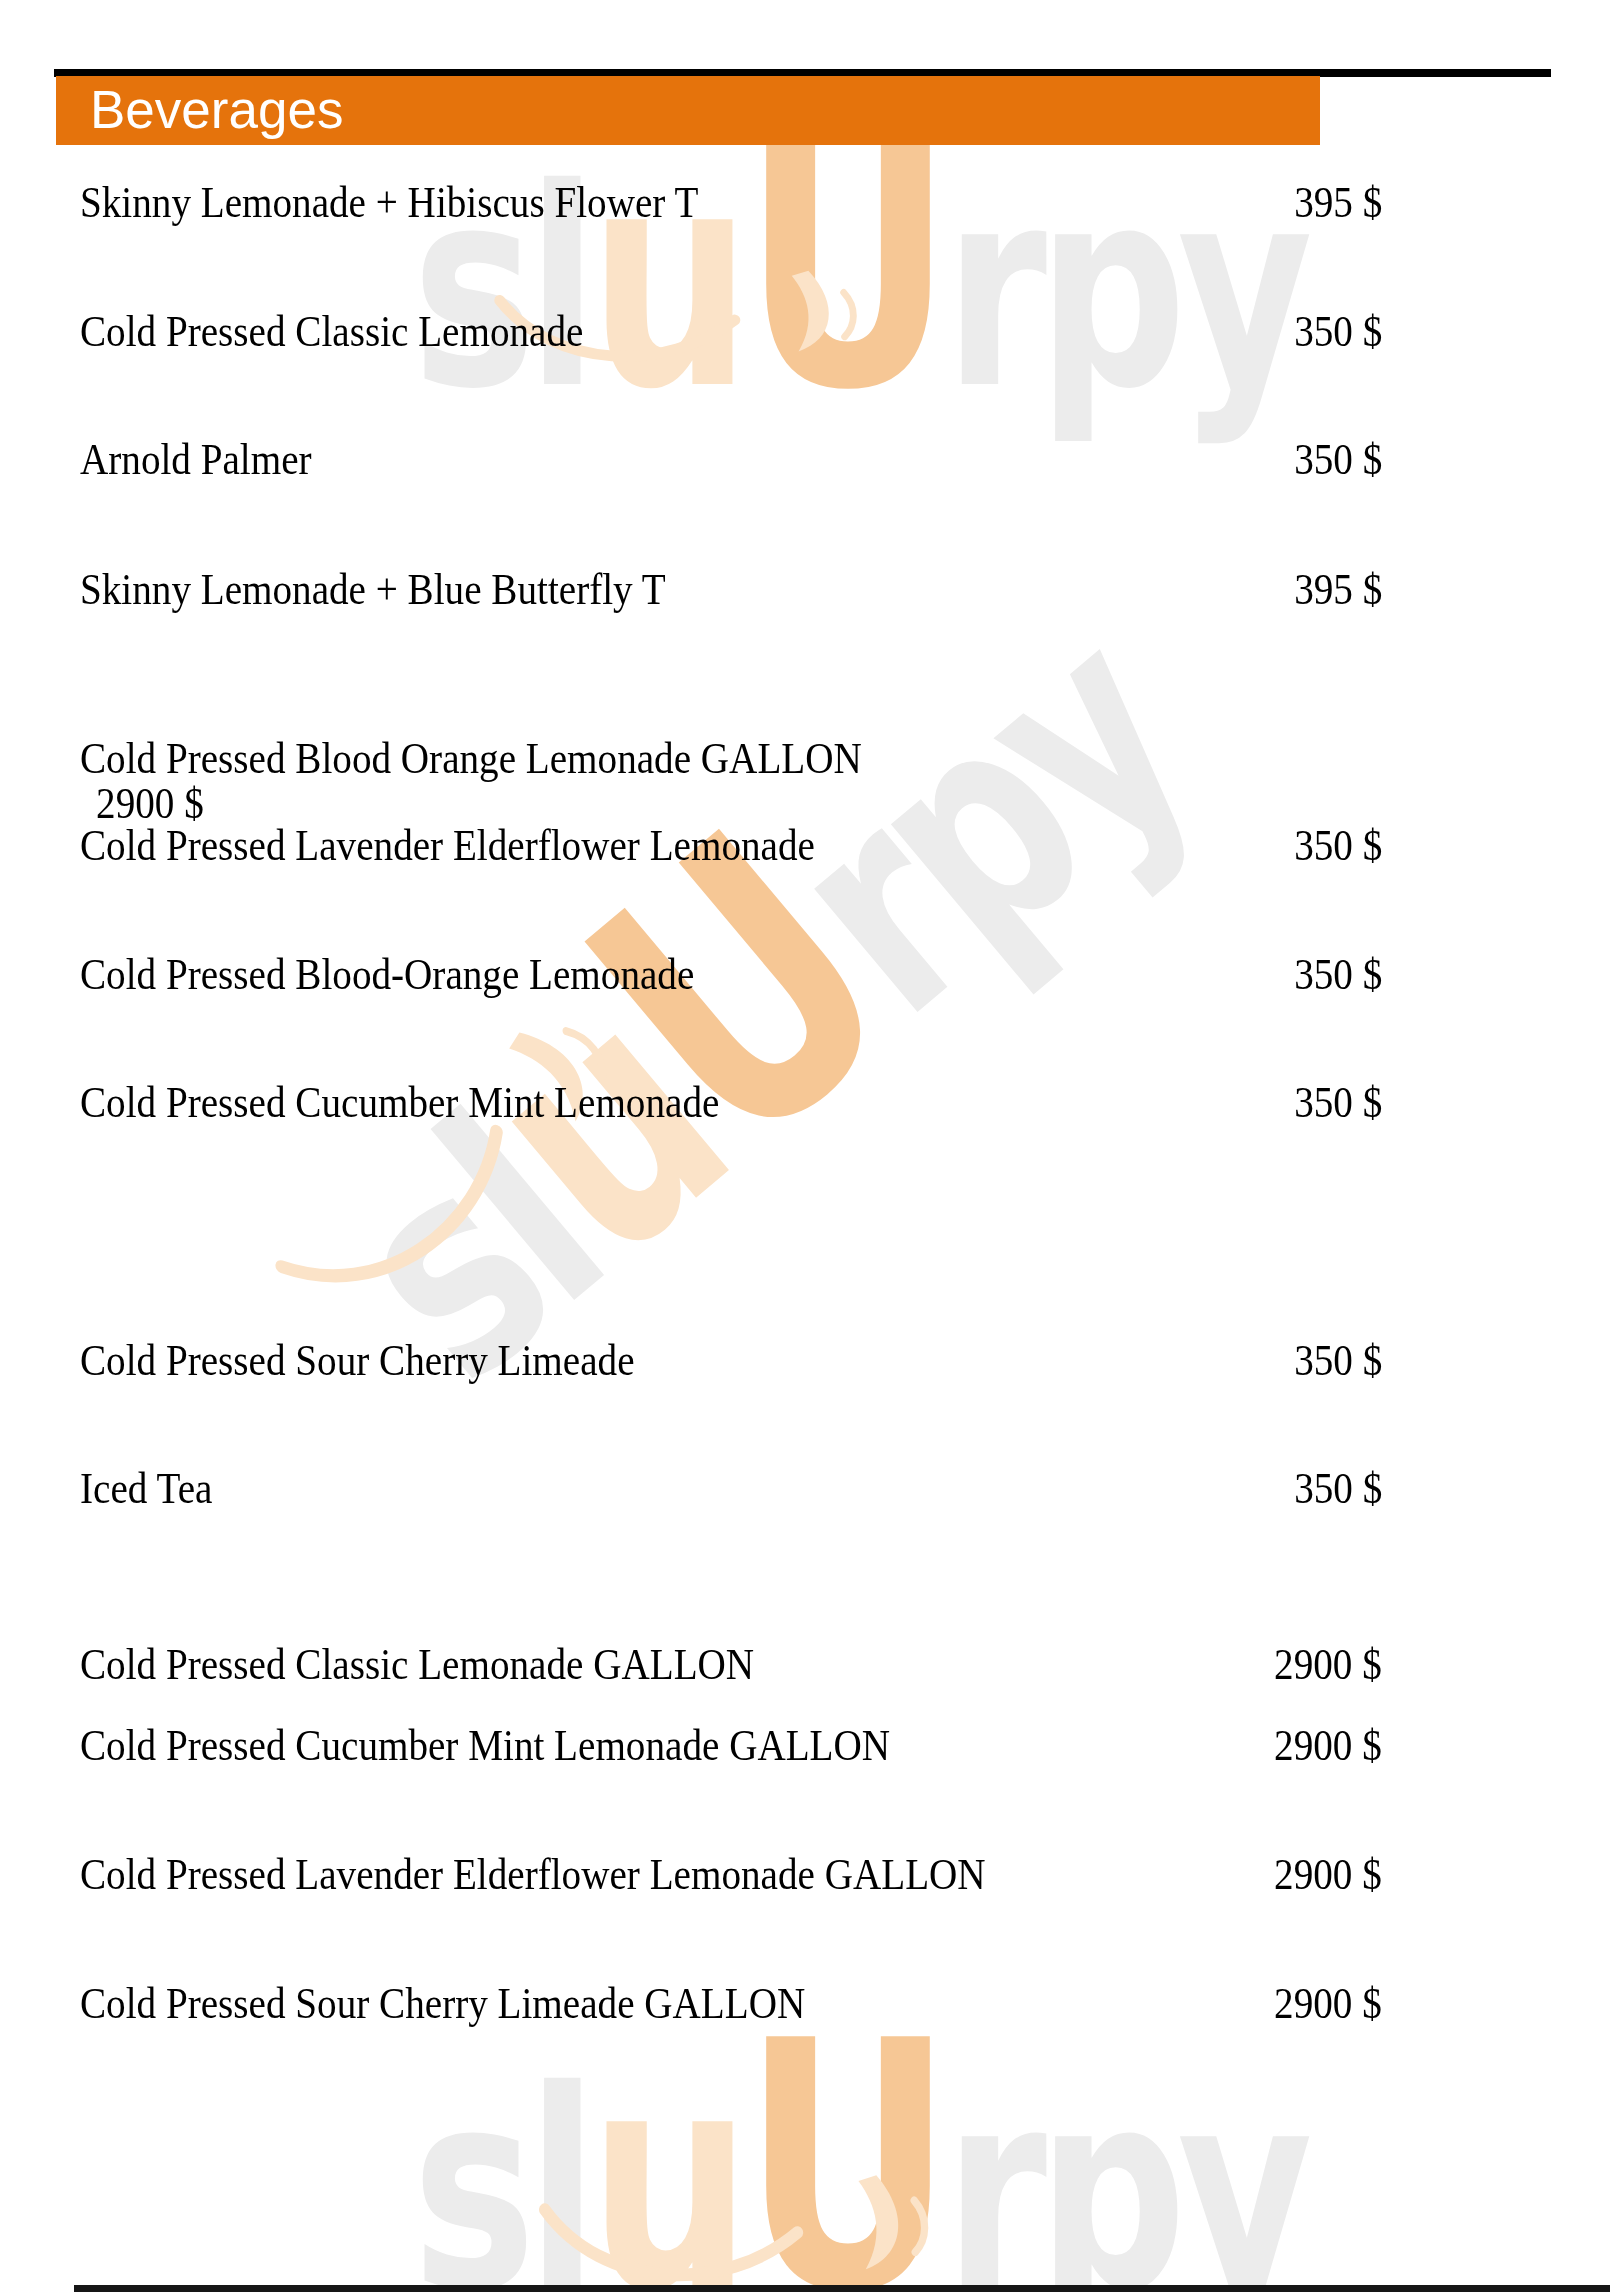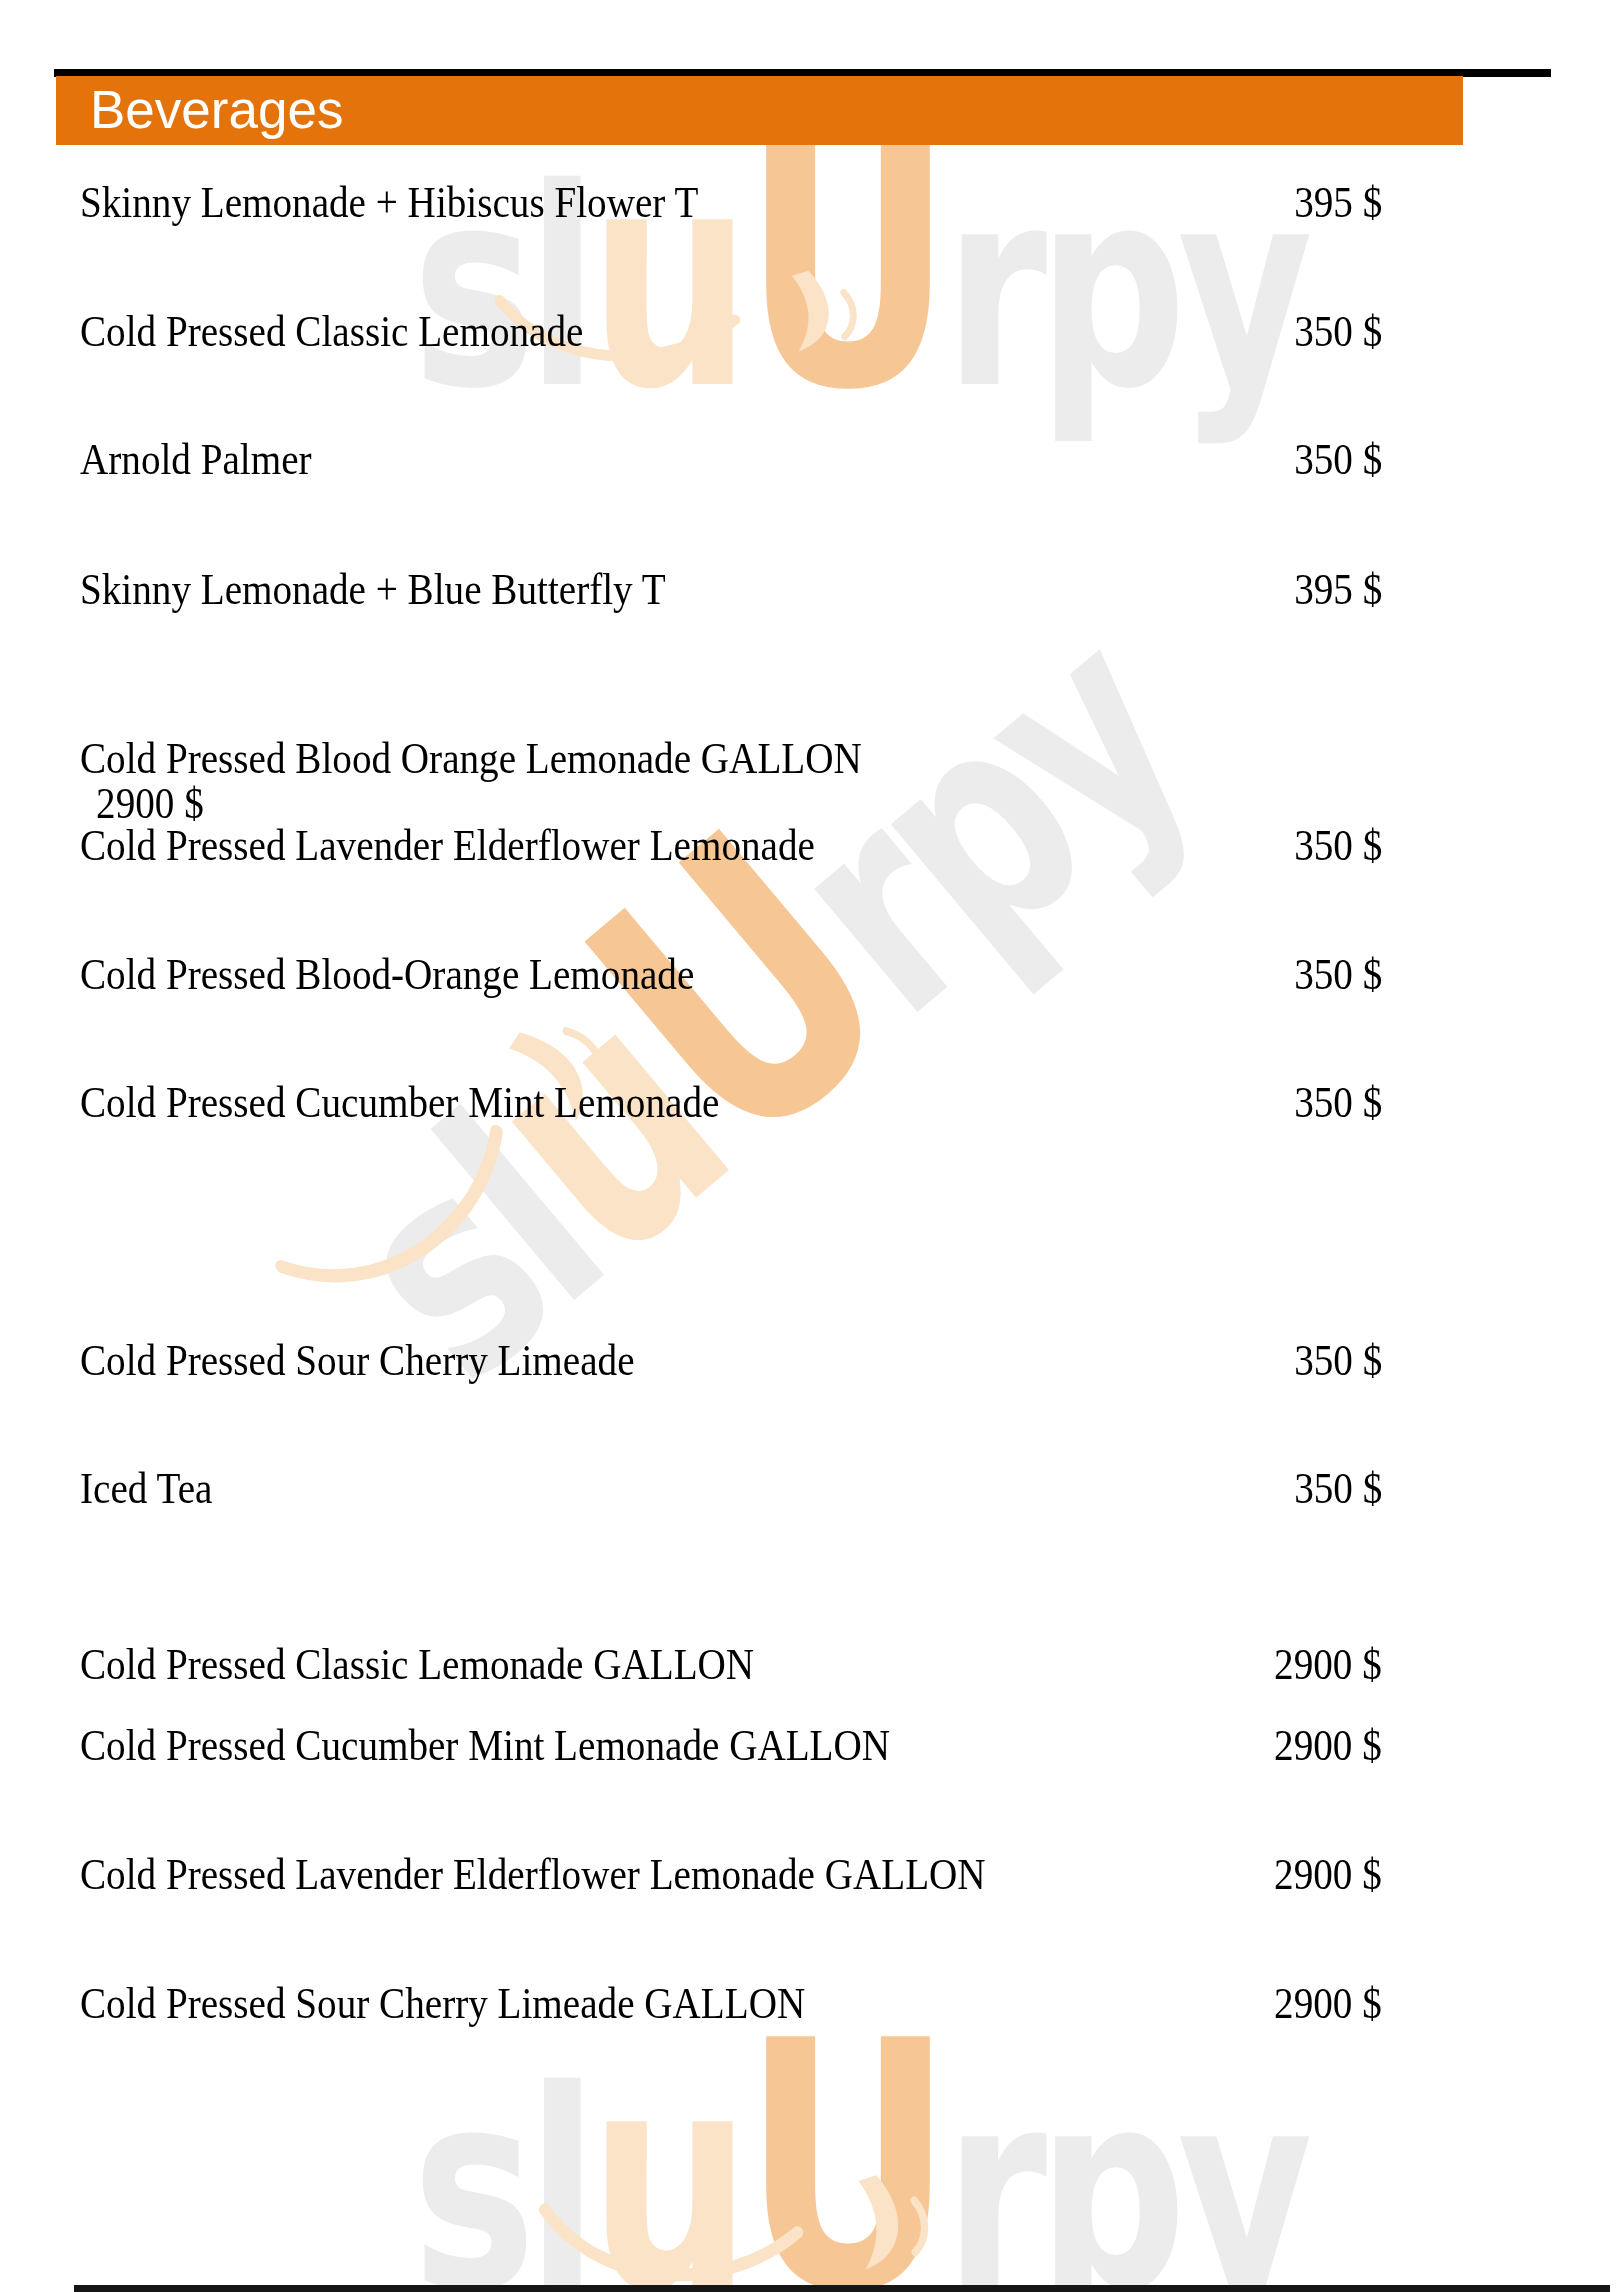--- a/index.html
+++ b/index.html
@@ -43,21 +43,21 @@
   .smile-hook{fill:none;stroke:var(--wm-peach-light);stroke-width:7;stroke-linecap:round;}
   .smile-tongue{fill:var(--wm-peach-light);}
 
   
   .content{position:absolute;inset:0;z-index:1;}
   .top-bar{
     position:absolute;left:54px;top:69px;width:1497px;height:7.8px;
     background:var(--bar-top);
   }
   .section-header{
-    position:absolute;left:56px;top:76px;width:1407px;height:69px;
+    position:absolute;left:56px;top:76px;width:1264px;height:69px;
     background:var(--header-bg);
   }
   .section-title{
     display:block;
     padding-left:34px;
     font-family:"Liberation Sans", sans-serif;
     font-size:53px;line-height:67px;
     color:var(--header-fg);
   }
   .menu-list{position:absolute;left:80px;top:0;width:1302px;height:1838px;}

